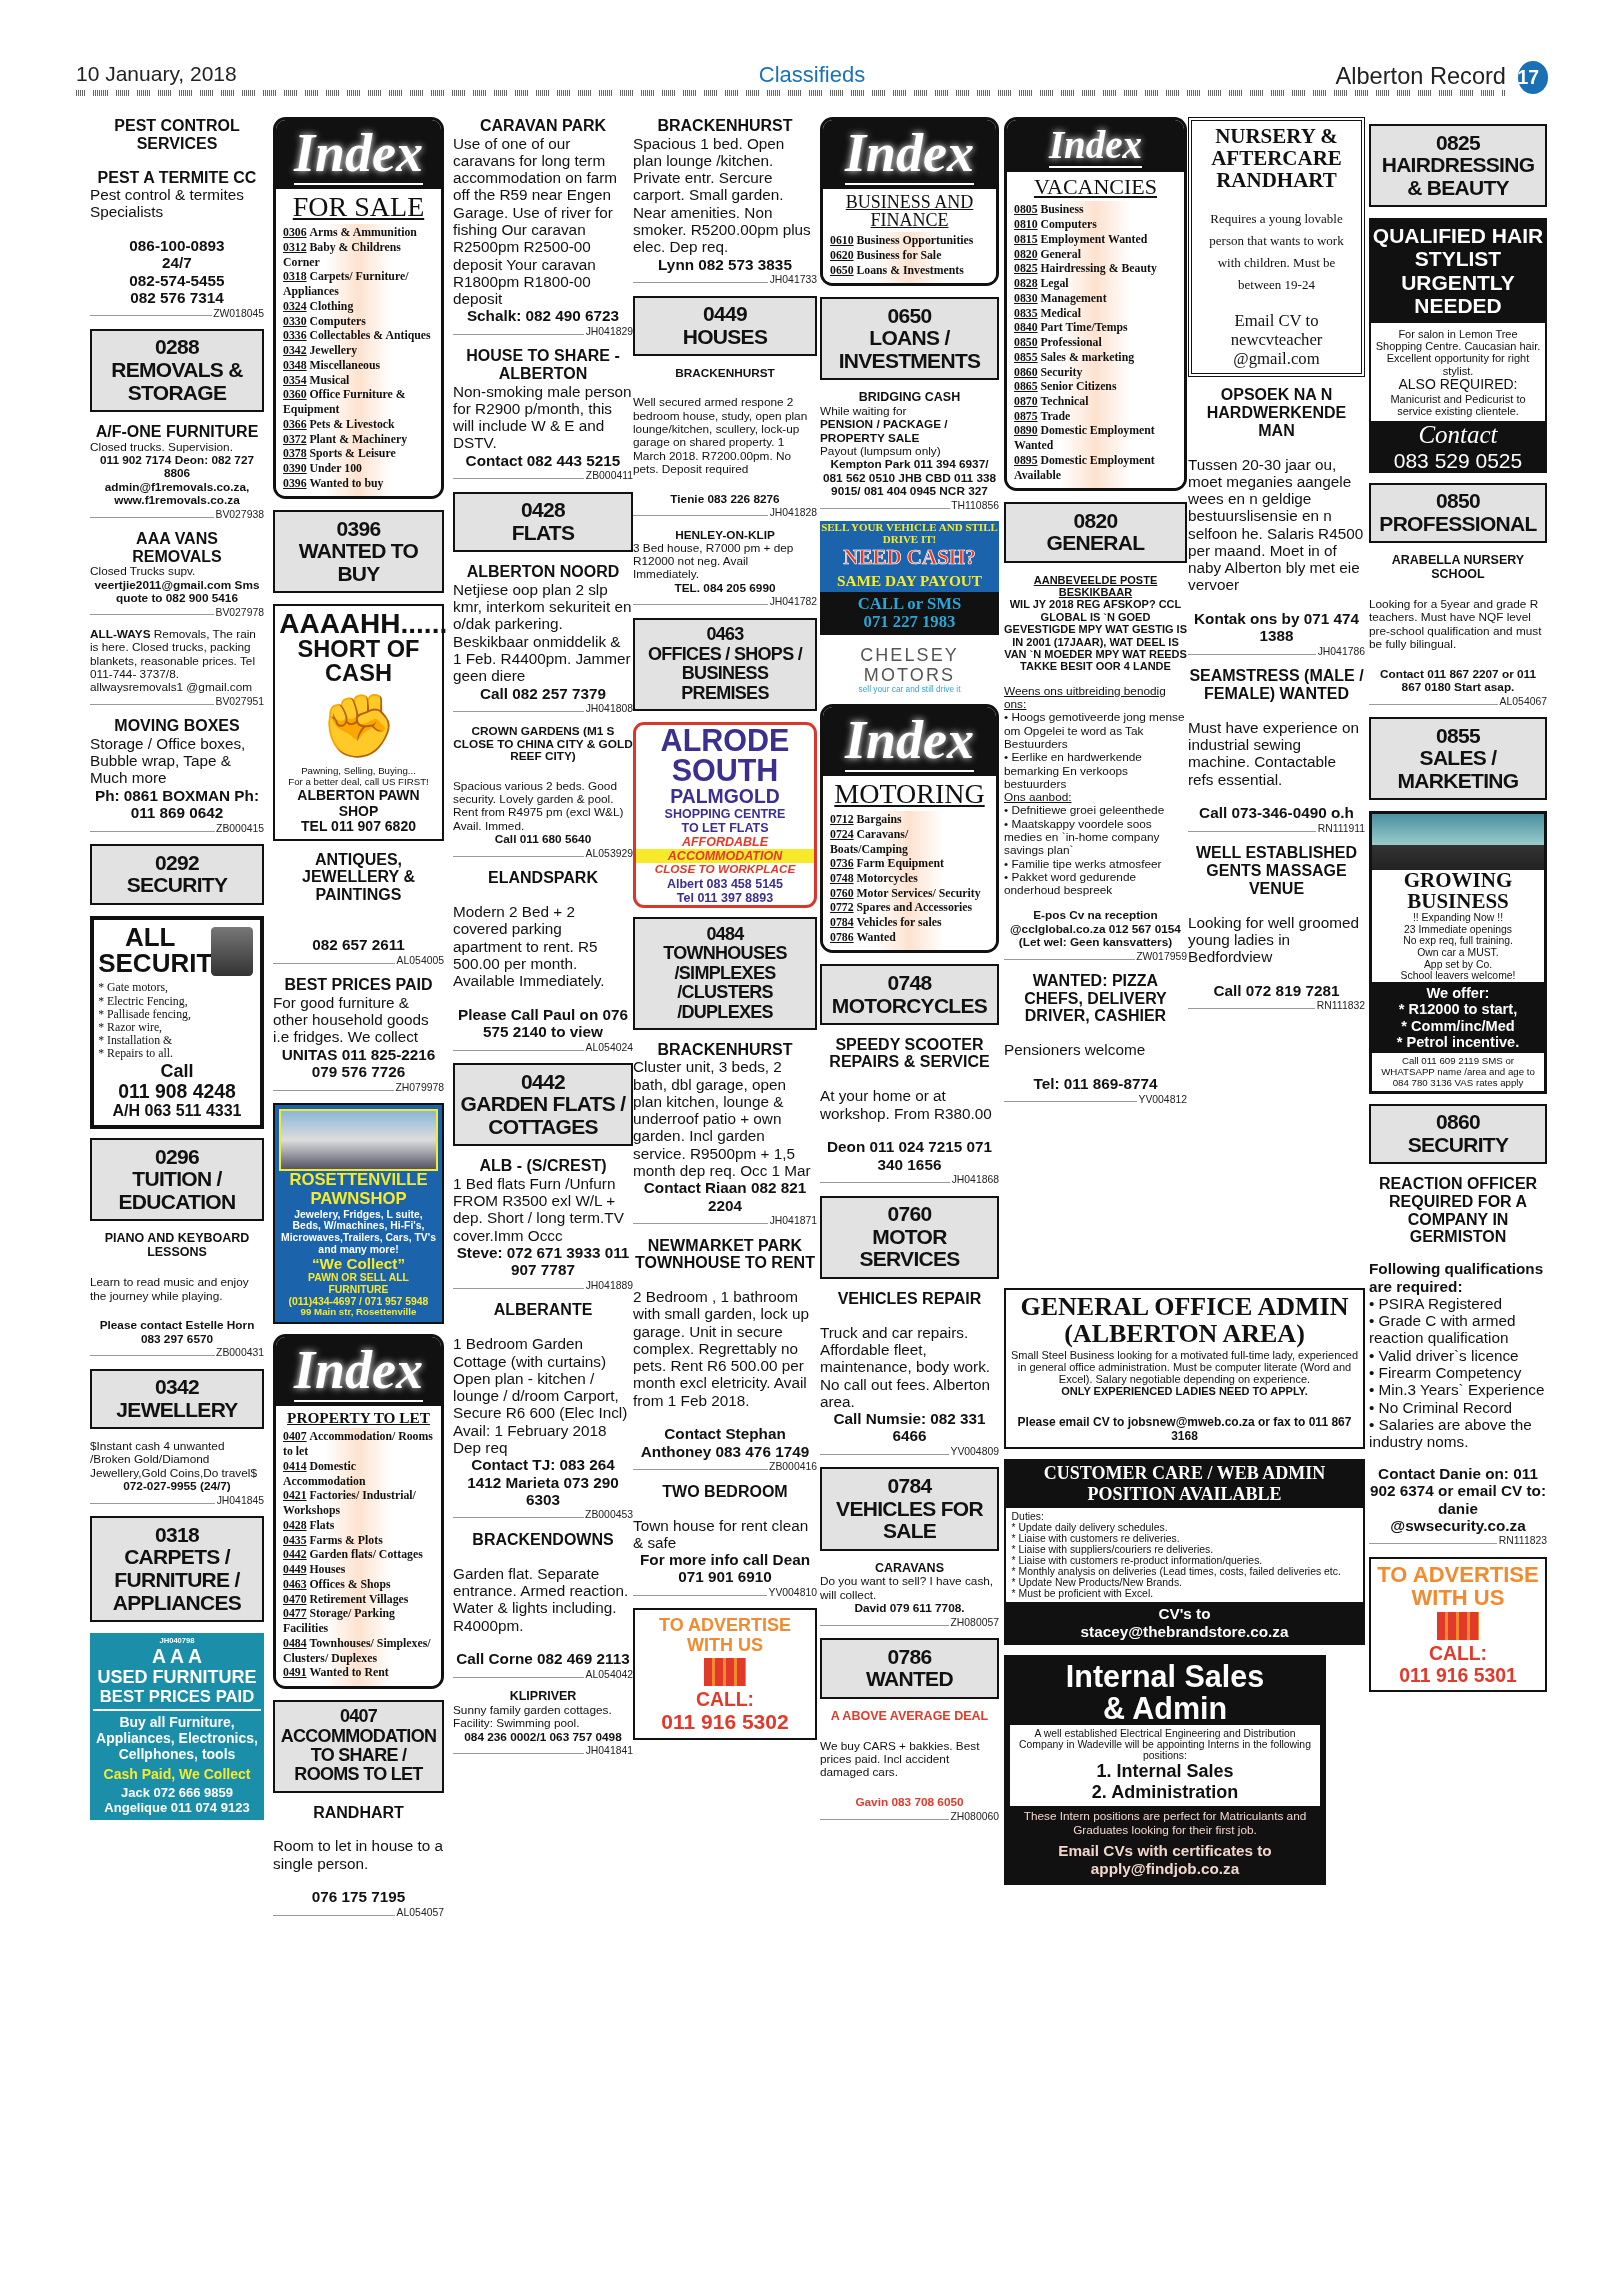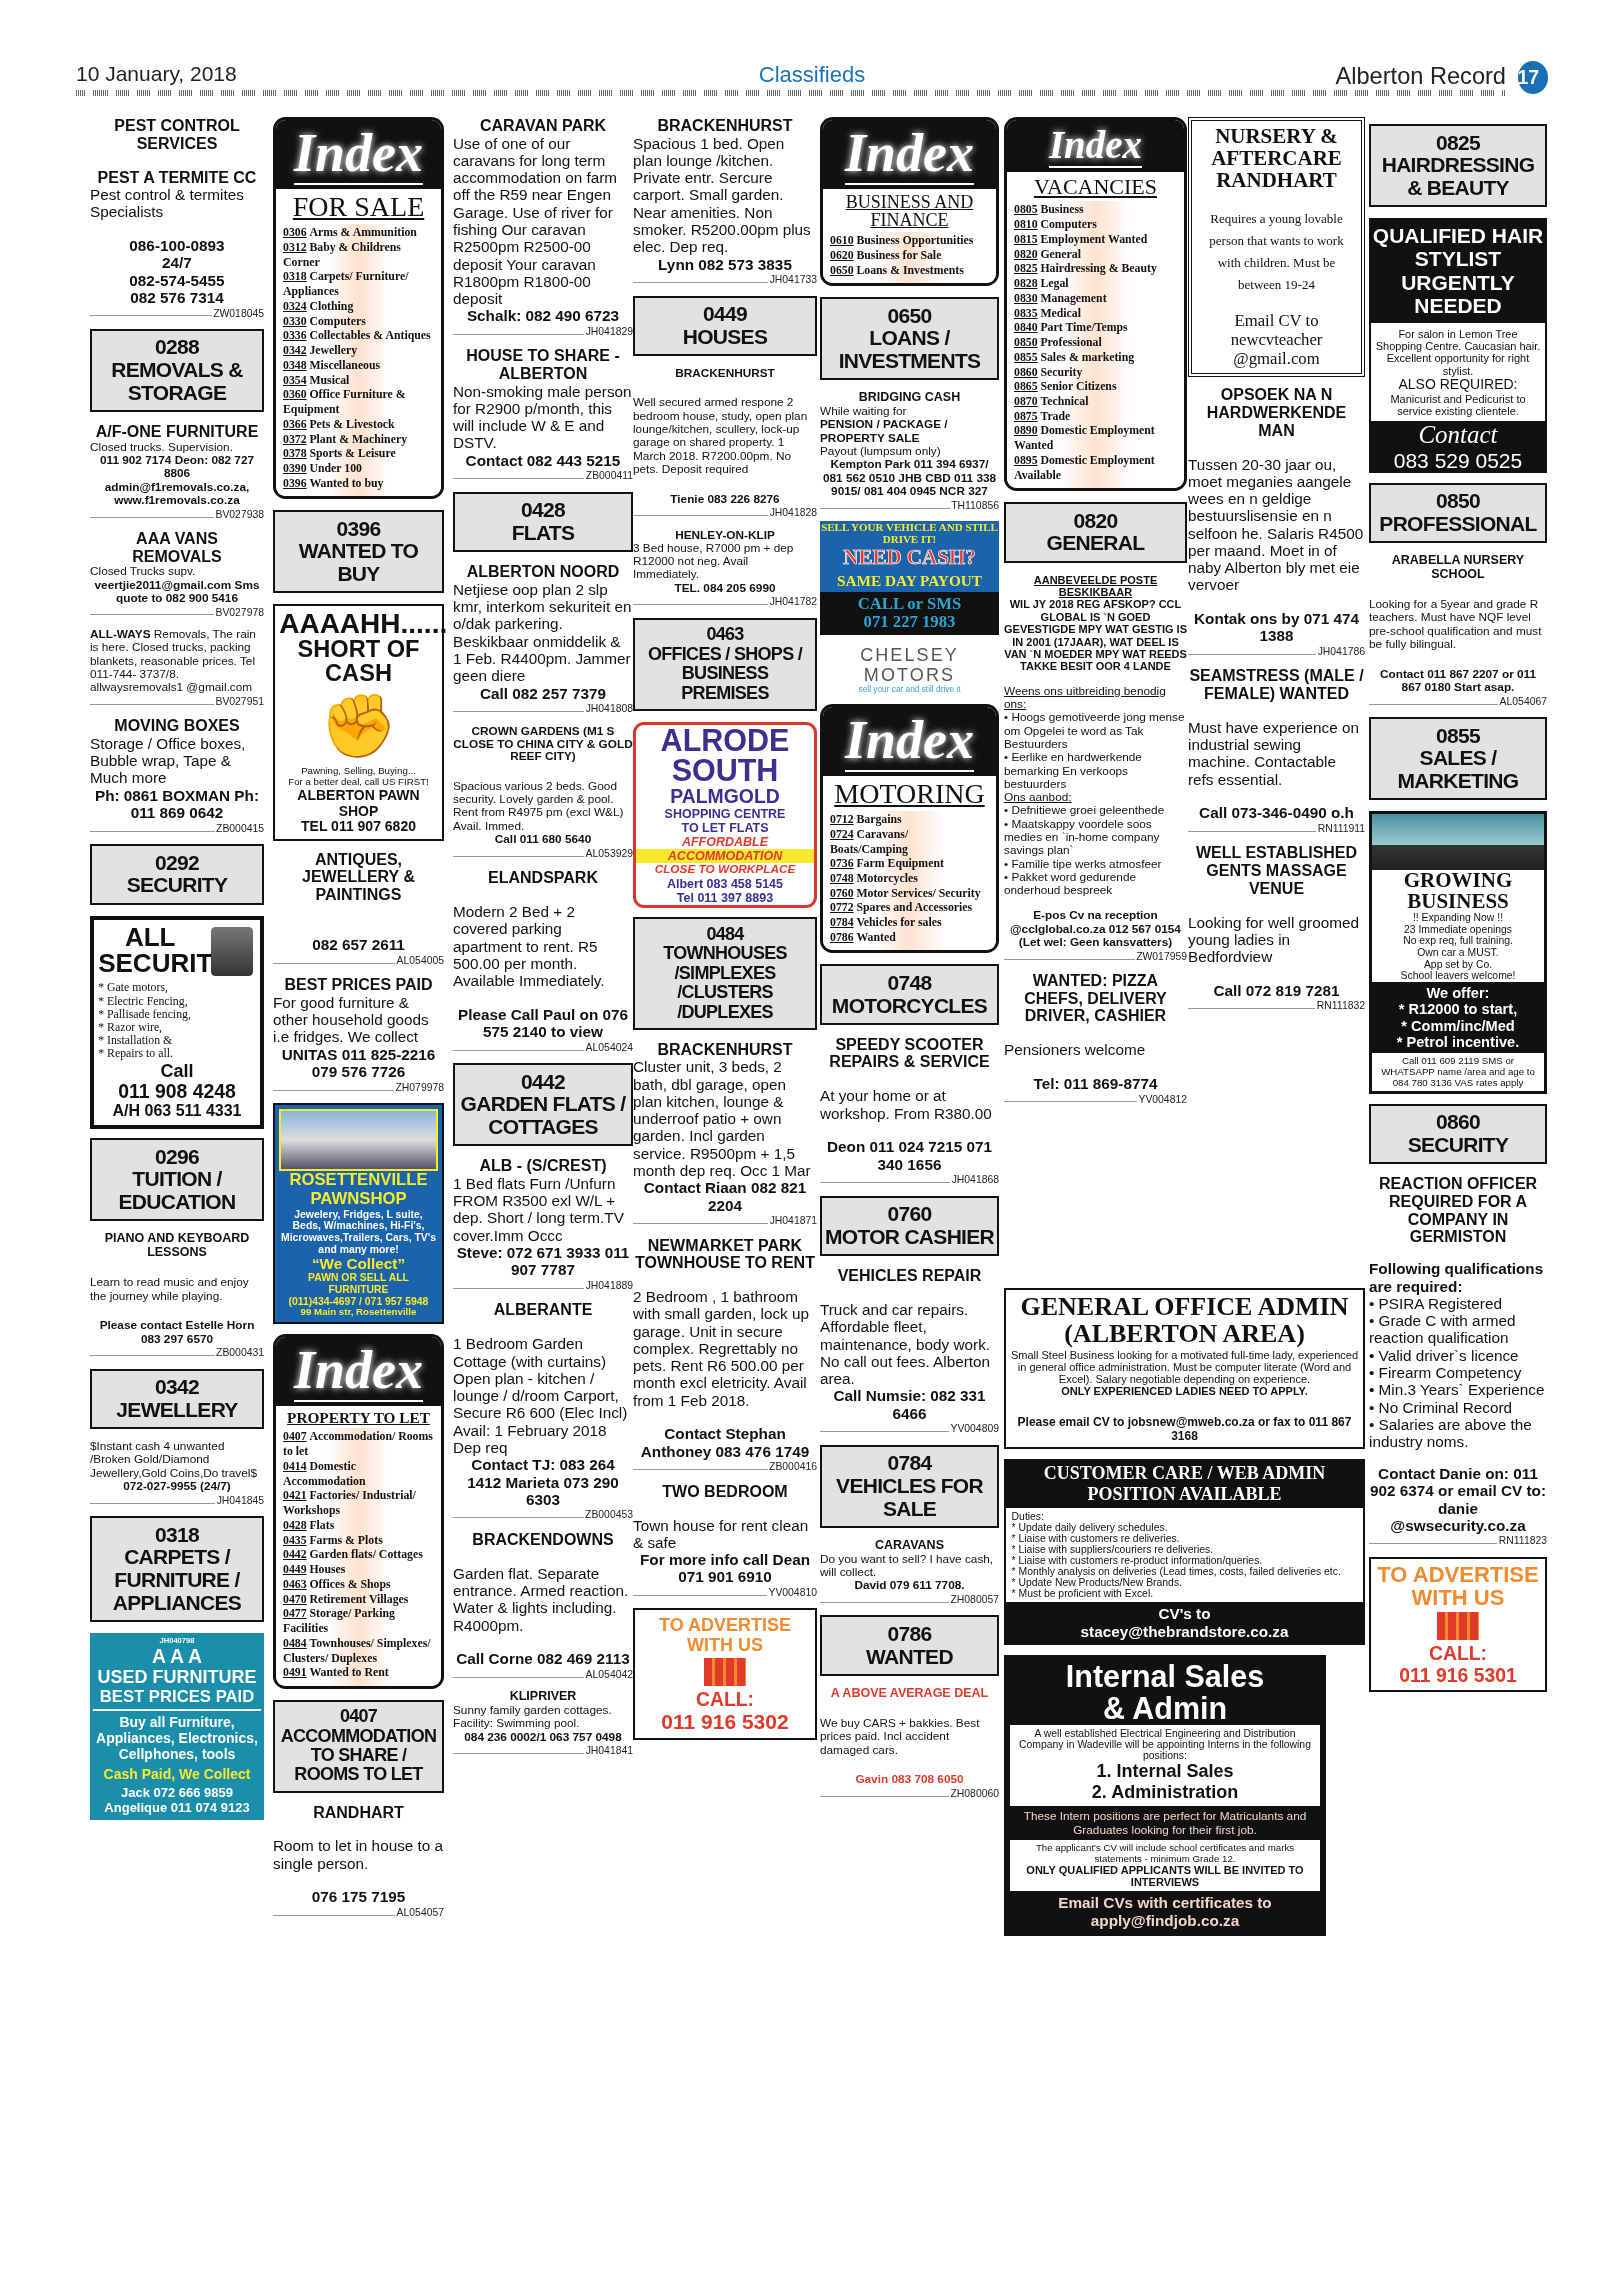--- a/index.html
+++ b/index.html
@@ -377,21 +377,21 @@
         <li><u>0786</u><span>Wanted</span></li>
       </ul>
     </div>
   <div class="cat">
       <span>0748</span>
       <span>MOTORCYCLES</span>
     </div>
   <div class="ad"><h3>SPEEDY SCOOTER REPAIRS &amp; SERVICE</h3><br><p>At your home or at workshop. From R380.00</p><br><p class="c">Deon 011 024 7215 071 340 1656</p><div class="ref">JH041868</div></div>
   <div class="cat">
       <span>0760</span>
-      <span>MOTOR CASHIER</span>
+      <span>MOTOR SERVICES</span>
     </div>
   <div class="ad"><h3>VEHICLES REPAIR</h3><br><p>Truck and car repairs. Affordable fleet, maintenance, body work. No call out fees. Alberton area.</p><p class="c">Call Numsie: 082 331 6466</p><div class="ref">YV004809</div></div>
   <div class="cat">
       <span>0784</span>
       <span>VEHICLES FOR SALE</span>
     </div>
   <div class="ad">
       <h3 style="font-size:12.5px">CARAVANS</h3>
       <p class="sm">Do you want to sell? I have cash, will collect.</p>
       <p class="sm c">David 079 611 7708.</p>
@@ -475,24 +475,20 @@
   </div>
   <div class="box blk" style="padding:4.2px;width:322px">
     <div style="font-size:30.5px;font-weight:bold;line-height:1">Internal Sales</div>
     <div style="font-size:30.5px;font-weight:bold;line-height:1.1">&amp; Admin</div>
     <div style="background:#fff;color:#111;padding:2.8px;font-size:10.4px">
         <div>A well established Electrical Engineering and Distribution Company in Wadeville will be appointing Interns in the following positions:</div>
         <div style="font-weight:bold;font-size:18px">1. Internal Sales</div>
         <div style="font-weight:bold;font-size:18px">2. Administration</div>
       </div>
     <div style="color:#f2d6cc;font-size:11.8px;padding:2.8px">These Intern positions are perfect for Matriculants and Graduates looking for their first job.</div>
-    <div style="background:#fff;color:#111;padding:2.8px;font-size:9.7px">
-        <div>The applicant's CV will include school certificates and marks statements - minimum Grade 12.</div>
-        <div style="font-weight:bold;font-size:11px;font-variant:small-caps">ONLY QUALIFIED APPLICANTS WILL BE INVITED TO INTERVIEWS</div>
-      </div>
     <div style="color:#f2d6cc;font-weight:bold;font-size:15.3px;padding-top:2.8px">Email CVs with certificates to apply@findjob.co.za</div>
   </div>
 </div>
 
 <div class="col c7">
   <div class="box" style="border:2.1px double #111;border-width:4.2px;padding:4.2px;font-family:'Liberation Serif',serif">
     <div style="font-weight:bold;font-size:21px;line-height:1.05">NURSERY &amp; AFTERCARE RANDHART</div><br>
     <div style="font-size:13px;line-height:1.7">Requires a young lovable person that wants to work with children. Must be between 19-24</div><br>
     <div style="font-size:16.7px">Email CV to newcvteacher @gmail.com</div>
   </div>

